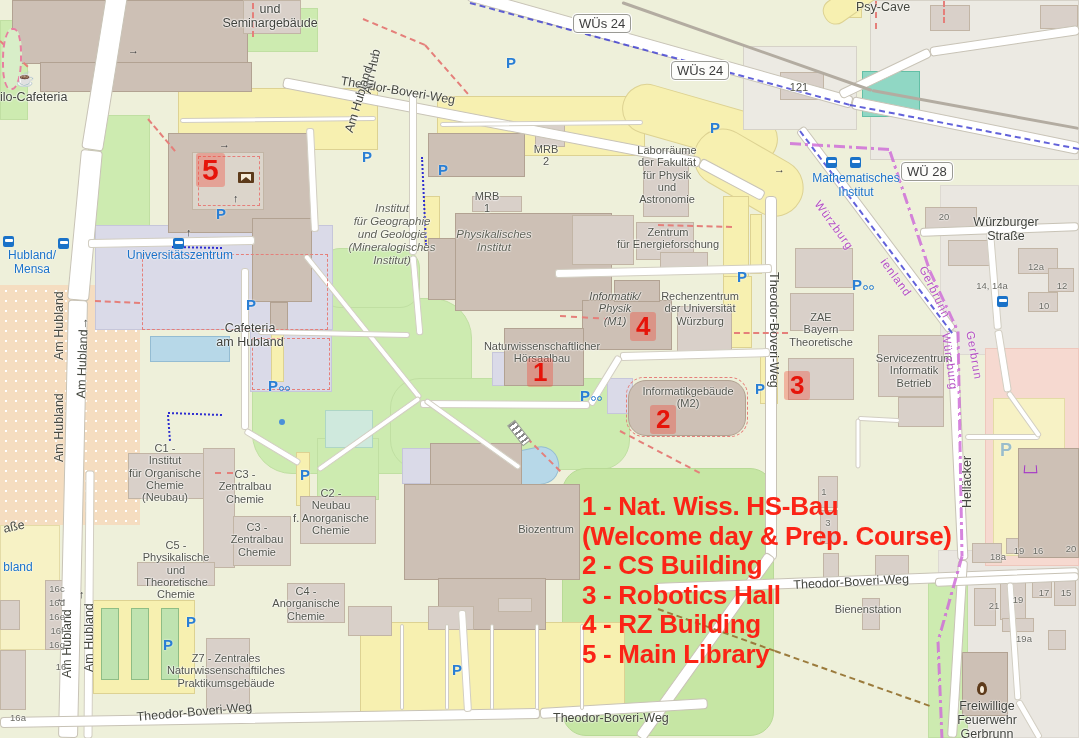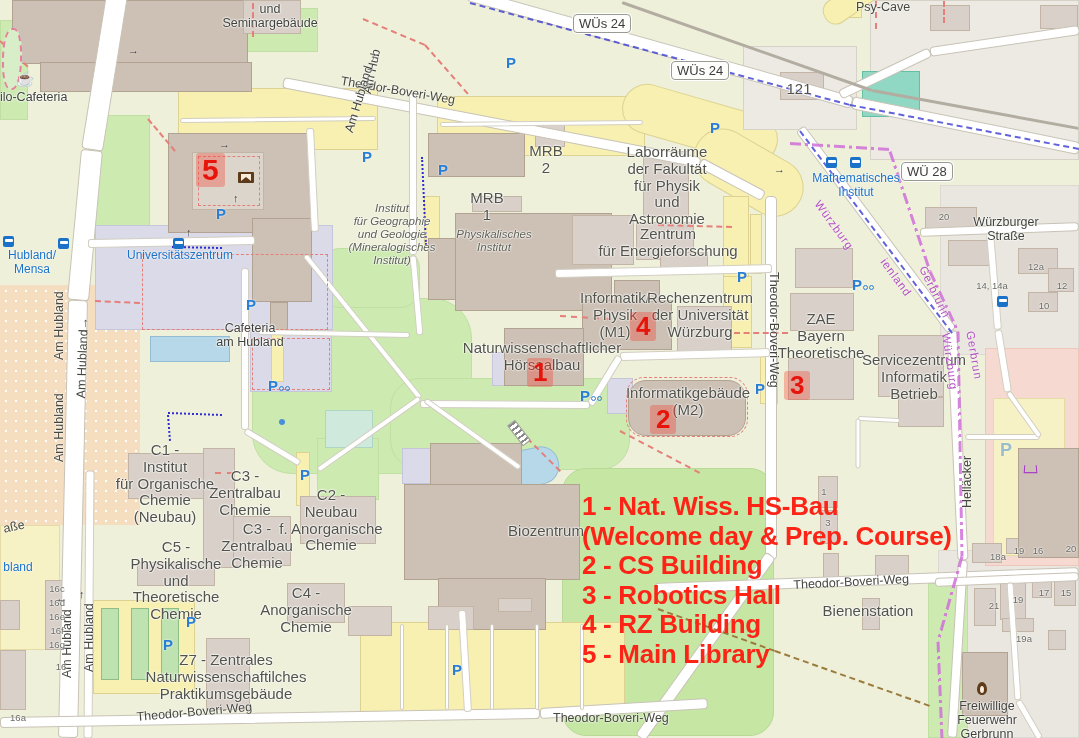--- a/index.html
+++ b/index.html
@@ -27,21 +27,21 @@
   .road{background:#ffffff;border:1.5px solid #c8c3b6;border-radius:4px;}
   .path{background:#ffffff;border:1px solid #d2cec2;border-radius:3px;}
   .track{background:#b3aca1;border-radius:2px;}
   .rdash{height:0!important;border-top:2px dashed #e57f7a;}
   .bdash{height:0!important;border-top:2px dashed #3b3bd1;opacity:.8;}
   .bdot{height:0!important;border-top:2px dotted #2d2dd0;}
   .pdash{height:3px!important;background:repeating-linear-gradient(90deg,#cf6fd8 0 11px,rgba(0,0,0,0) 11px 15px,#cf6fd8 15px 18px,rgba(0,0,0,0) 18px 22px);opacity:.85;}
   .tdash{height:0!important;border-top:2.5px dashed #9b7b3c;}
   .stairs{background:repeating-linear-gradient(90deg,#888 0 2px,#fff 2px 5px);border:1px solid #999;}
   .cbox{border:1.5px dashed #e57f7a;background:transparent;}
-  .lbl{white-space:pre-line;text-align:center;line-height:1.12;color:#51534b;font-size:15px;
+  .lbl{white-space:pre-line;text-align:center;line-height:1.12;color:#51534b;font-size:11px;
        text-shadow:0 0 2px #fff,0 0 2px #fff,0 0 2px #fff;transform:translateX(-50%);}
   .lbl.it{font-style:italic;color:#5f6156;font-size:11.5px;}
   .lbl.med{font-size:12.5px;color:#3f413b;}
   .street{white-space:nowrap;color:#45473f;font-size:12.5px;
        text-shadow:0 0 2px #fff,0 0 2px #fff;transform-origin:0 0;}
   .transit{white-space:pre-line;text-align:center;color:#1a72c8;font-size:12px;line-height:1.15;
        text-shadow:0 0 2px #fff,0 0 2px #fff;transform:translateX(-50%);}
   .bound{white-space:nowrap;color:#b44fc4;font-size:11.5px;letter-spacing:1px;
        text-shadow:0 0 2px #fff;transform-origin:0 0;}
   .hn{color:#6b6b64;font-size:9.5px;text-shadow:0 0 2px #fff,0 0 2px #fff;transform:translateX(-50%);}
@@ -296,21 +296,21 @@
 2</div>
     <div class="lbl" style="left: 487px; top: 190px;">MRB
 1</div>
     <div class="lbl" style="left: 667px; top: 144px;">Laborräume
 der Fakultät
 für Physik
 und
 Astronomie</div>
     <div class="lbl" style="left: 668px; top: 226px;">Zentrum
 für Energieforschung</div>
-    <div class="lbl" style="left: 615px; top: 290px;">Informatik/
+    <div class="lbl" style="left: 615px; top: 290px; font-style: italic;">Informatik/
 Physik
 (M1)</div>
     <div class="lbl" style="left: 700px; top: 290px;">Rechenzentrum
 der Universität
 Würzburg</div>
     <div class="lbl" style="left: 821px; top: 311px;">ZAE
 Bayern
 Theoretische</div>
     <div class="lbl" style="left: 914px; top: 352px;">Servicezentrum
 Informatik

